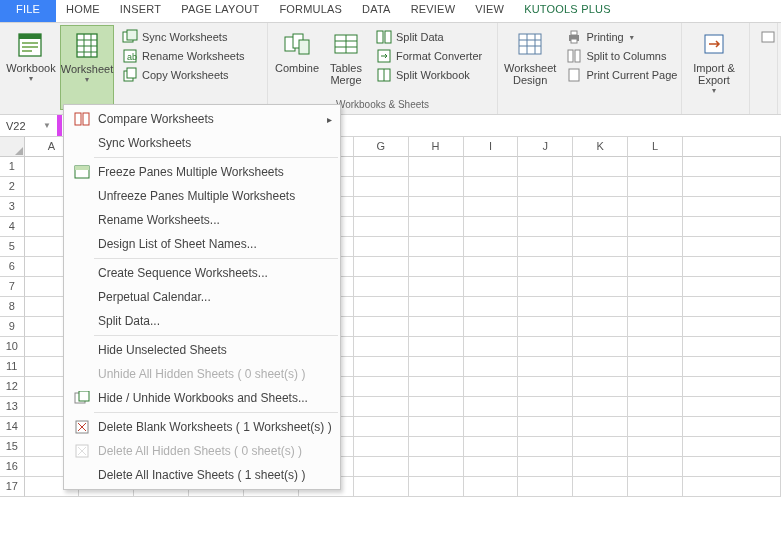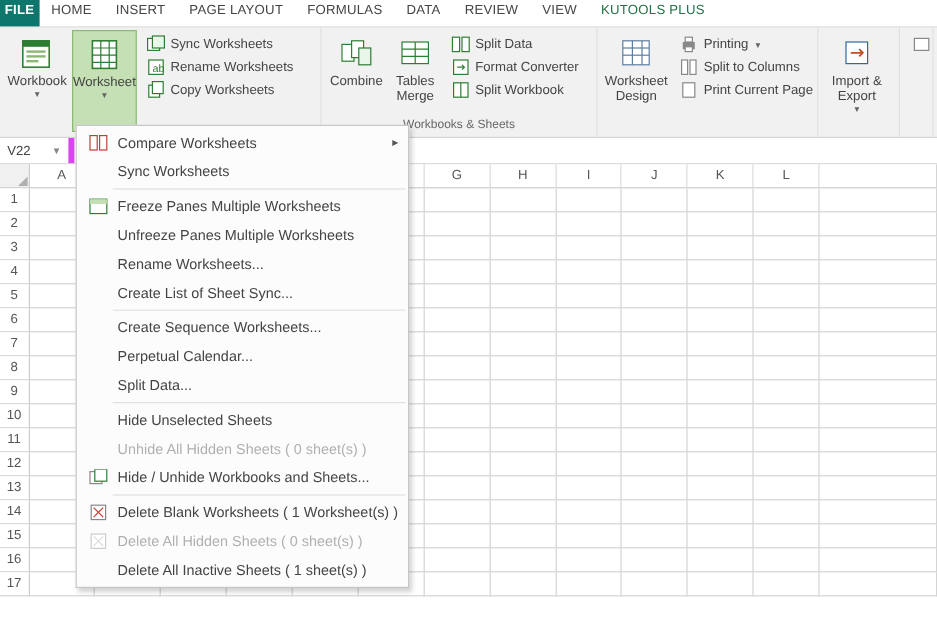--- a/index.html
+++ b/index.html
@@ -1,20 +1,20 @@
 <!DOCTYPE html>
 <html><head>
 <meta charset="utf-8">
 <style>
 * { margin: 0; padding: 0; box-sizing: border-box; font-family: 'Segoe UI', Tahoma, sans-serif; }
 body { width: 781px; height: 537px; background: #fff; overflow: hidden; font-size: 12px; color: #444; position: relative; }
 
 .tabs-bar { display: flex; height: 23px; background: #fff; border-bottom: 1px solid #d4d4d4; }
 .tab { padding: 3px 10px 0; font-size: 11px; text-transform: uppercase; letter-spacing: 0.2px; cursor: pointer; color: #444; }
-.tab.file { background: #0f766e; color: #fff; padding: 3px 4px; font-weight: 700; }
+.tab.file { background: #3b82f6; color: #fff; padding: 3px 16px; font-weight: 400; }
 .tab.active { color: #217346; font-weight: 400; }
 
 .ribbon { display: flex; height: 92px; background: #f1f1f1; border-bottom: 1px solid #d4d4d4; }
 .group { display: flex; flex-direction: column; padding: 2px 4px; border-right: 1px solid #e0e0e0; }
 .group-body { flex: 1; display: flex; gap: 2px; }
 .group-label { text-align: center; font-size: 10px; color: #666; padding-bottom: 2px; }
 .big-btn { display: flex; flex-direction: column; align-items: center; justify-content: flex-start; width: 54px; padding: 2px 2px 0; cursor: pointer; }
 .big-btn.active { background: #c5e0b4; border: 1px solid #8db872; }
 .big-btn .icon-lg { width: 32px; height: 32px; margin: 2px 0 1px; display: flex; align-items: center; justify-content: center; }
 .big-btn .lbl { font-size: 11px; line-height: 12px; text-align: center; color: #444; }
@@ -592,21 +592,21 @@
   <div class="dd-item">
       <span class="dd-ic"></span>
       <span class="dd-txt">Unfreeze Panes Multiple Worksheets</span>
     </div>
   <div class="dd-item">
       <span class="dd-ic"></span>
       <span class="dd-txt">Rename Worksheets...</span>
     </div>
   <div class="dd-item">
       <span class="dd-ic"></span>
-      <span class="dd-txt">Create List of Sheet Sync...</span>
+      <span class="dd-txt">Design List of Sheet Names...</span>
     </div>
   <div class="dd-sep"></div>
   <div class="dd-item">
       <span class="dd-ic"></span>
       <span class="dd-txt">Create Sequence Worksheets...</span>
     </div>
   <div class="dd-item">
       <span class="dd-ic"></span>
       <span class="dd-txt">Perpetual Calendar...</span>
     </div>

